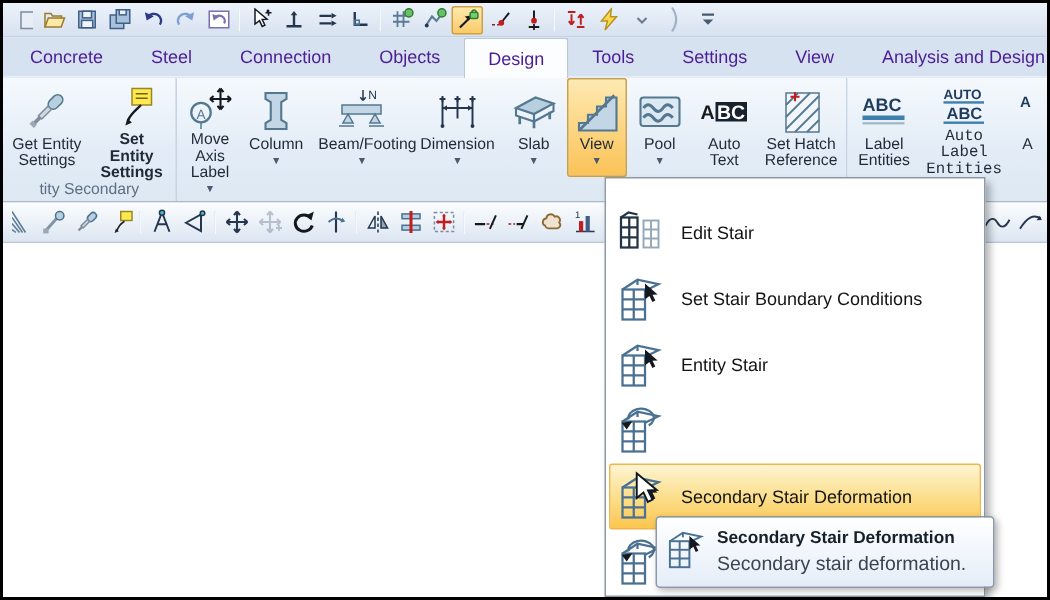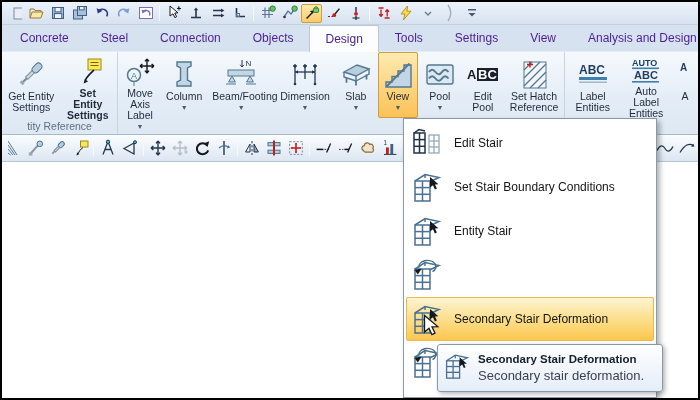--- a/index.html
+++ b/index.html
@@ -24,21 +24,21 @@
   .rcaret{font-size:7px;color:#4a5a70;line-height:7px;margin-top:2px}
   .rbtn.active{background:linear-gradient(#fdeab2,#fcd47f 55%,#fbc257);border:1px solid #cb9f43}
   .glabel{height:14px;font-size:10.5px;color:#5e6e84;text-align:center;line-height:13px;white-space:nowrap;overflow:hidden}
   
   .tbar{height:27px;background:linear-gradient(#fbfdfe,#dce6f2);border-bottom:1px solid #b9c6d6;display:flex;align-items:center;gap:1px;padding:0 1px}
   .ticon{width:21px;height:21px;display:flex;align-items:center;justify-content:center}
   .ticon.ghost{opacity:.55}
   .tspacer{flex:1}
   .canvas{height:236px;background:#fff}
   
-  .menu{position:absolute;left:401px;top:116px;width:254px;bottom:0;background:#fff;border:1px solid #8e99a6;box-shadow:3px 3px 5px rgba(0,0,0,.3);z-index:5;padding-top:2px}
+  .menu{position:absolute;left:401px;top:116px;width:254px;bottom:0;background:#fff;border:1px solid #8e99a6;box-shadow:3px 3px 5px rgba(0,0,0,.3);z-index:5;padding-top:14px}
   .mitem{height:44px;display:flex;align-items:center;margin:0 2px;padding:0 4px 0 5px;border:1px solid transparent;border-radius:2px}
   .mitem .micon{flex:0 0 30px;display:flex;align-items:center}
   .mlabel{margin-left:12px;font-size:12px;color:#141414;white-space:nowrap}
   .mitem.hl{background:linear-gradient(#fdf4d1,#fcdd87 55%,#fbc64f);border:1px solid #eeb64f}
   
   .tooltip{position:absolute;left:435px;top:342px;width:226px;height:48px;background:linear-gradient(#ffffff,#e4edf8);border:1px solid #8a98a8;border-radius:3px;box-shadow:2px 2px 5px rgba(0,0,0,.28);z-index:6;display:flex;align-items:center;padding:2px 6px}
   .tt-icon{flex:0 0 28px}
   .tt-text{margin-left:6px}
   .tt-title{font-size:11.5px;font-weight:bold;color:#15202b;white-space:nowrap}
   .tt-desc{font-size:13px;color:#3a4450;margin-top:3px;white-space:nowrap}
@@ -221,21 +221,21 @@
               <svg width="32" height="32" viewBox="0 0 32 32" xmlns="http://www.w3.org/2000/svg">
                 <rect x="16" y="3" width="13" height="11" fill="#ffe94f" stroke="#98862a"></rect>
                 <path d="M18.5 6.5 h8 M18.5 9.5 h8" stroke="#6f6215"></path>
                 <path d="M22 14 C18 18 15 20 13.5 24" fill="none" stroke="#14191f" stroke-width="1.6"></path>
                 <path d="M11.6 27.6 l1.2-4.6 3.2 2.6 Z" fill="#14191f"></path>
               </svg>
             </div>
             <div class="rlabel" style="max-width: 64px; font-weight: bold;">Set Entity Settings</div>
           </div>
         </div>
-      <div class="glabel">tity Reference</div>
+      <div class="glabel">tity Secondary</div>
     </div>
     <div class="rgroup">
       <div class="rbtns" id="g2btns">
           <div class="rbtn">
             <div class="ricon">
               <svg width="32" height="32" viewBox="0 0 32 32" xmlns="http://www.w3.org/2000/svg">
                 <circle cx="10" cy="19" r="6.5" fill="none" stroke="#54788f" stroke-width="1.5"></circle>
                 <text x="10" y="23" font-size="9" text-anchor="middle" fill="#54788f">A</text>
                 <line x1="10" y1="25.5" x2="10" y2="30" stroke="#54788f"></line>
                 <g transform="translate(14,1)">
@@ -321,21 +321,21 @@
             <div class="rcaret">▼</div>
           </div>
           <div class="rbtn">
             <div class="ricon">
               <svg width="34" height="26" viewBox="0 0 34 26" xmlns="http://www.w3.org/2000/svg">
                 <text x="1" y="18" font-size="13" font-weight="bold" fill="#1a1a1a">A</text>
                 <rect x="11" y="7" width="21" height="13" fill="#16222e"></rect>
                 <text x="12" y="18" font-size="13" font-weight="bold" fill="#fff">BC</text>
               </svg>
             </div>
-            <div class="rlabel" style="max-width: 58px;">Edit Pool</div>
+            <div class="rlabel" style="max-width: 58px;">Auto Text</div>
           </div>
           <div class="rbtn">
             <div class="ricon">
               <svg width="32" height="32" viewBox="0 0 32 32" xmlns="http://www.w3.org/2000/svg">
                 <rect x="6" y="4" width="22" height="26" fill="#f2f6fa" stroke="#54788f"></rect>
                 <g stroke="#54788f" stroke-width="1.2">
                   <line x1="6" y1="12" x2="14" y2="4"></line>
                   <line x1="6" y1="20" x2="22" y2="4"></line>
                   <line x1="6" y1="28" x2="28" y2="6"></line>
                   <line x1="12" y1="30" x2="28" y2="14"></line>
@@ -363,21 +363,21 @@
           </div>
           <div class="rbtn">
             <div class="ricon">
               <svg width="36" height="30" viewBox="0 0 36 30" xmlns="http://www.w3.org/2000/svg">
                 <text x="4" y="10" font-size="9" font-weight="bold" fill="#1f3c5f">AUTO</text>
                 <rect x="4" y="11.5" width="27" height="1.6" fill="#3f7fae"></rect>
                 <text x="6" y="23" font-size="11" font-weight="bold" fill="#1f3c5f">ABC</text>
                 <rect x="4" y="25" width="27" height="1.6" fill="#3f7fae"></rect>
               </svg>
             </div>
-            <div class="rlabel" style="max-width: 64px;">Auto Label Entities</div>
+            <div class="rlabel" style="max-width: 64px; font-family: Liberation Mono, monospace;">Auto Label Entities</div>
           </div>
           <div class="rbtn">
             <div class="ricon">
               <svg width="14" height="30" viewBox="0 0 14 30" xmlns="http://www.w3.org/2000/svg">
                 <text x="2" y="12" font-size="10" font-weight="bold" fill="#1f3c5f">A</text>
               </svg>
             </div>
             <div class="rlabel" style="max-width: 58px;">A</div>
           </div>
         </div>

